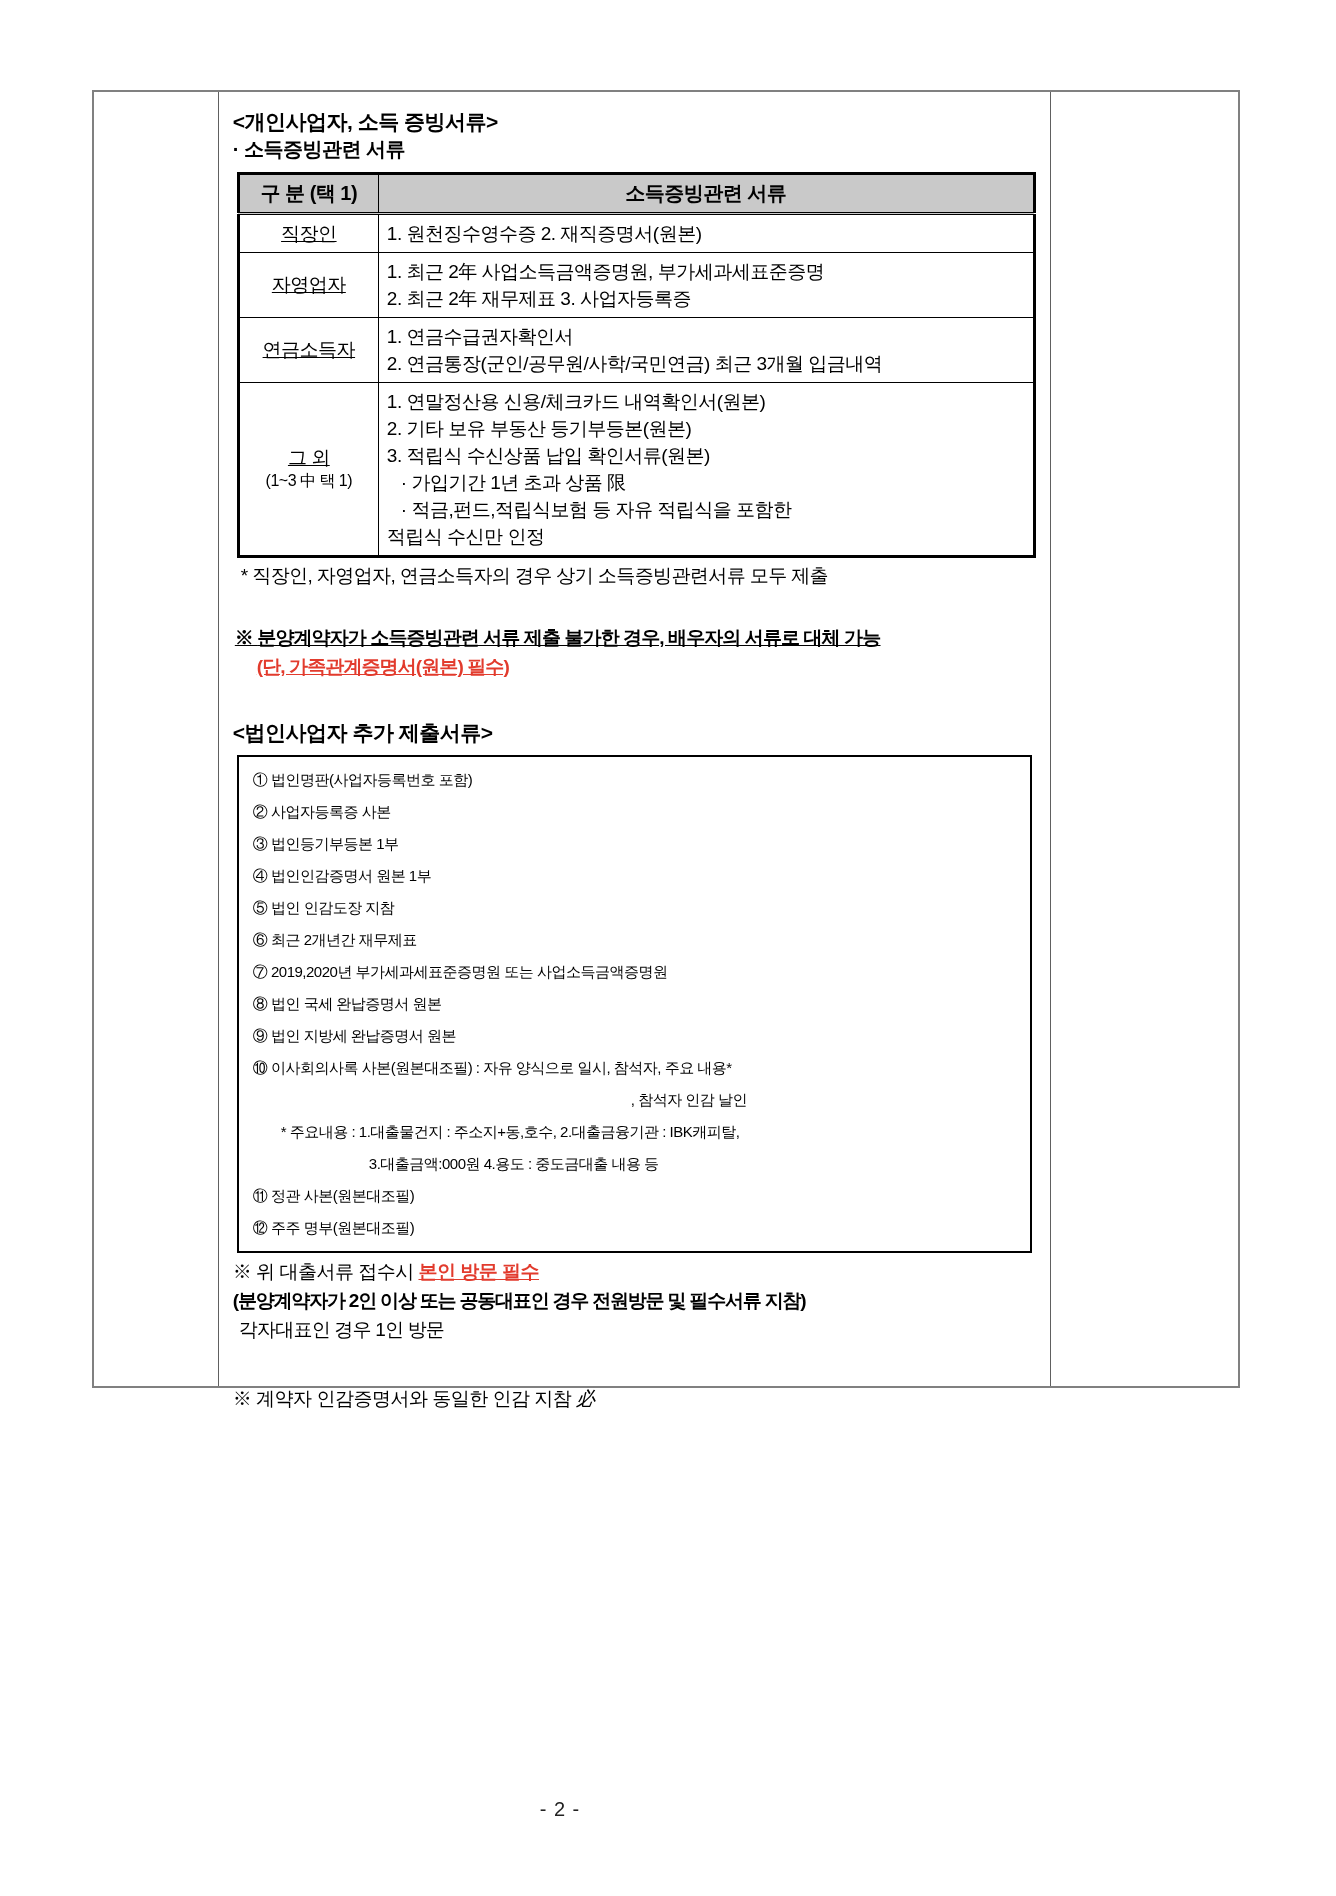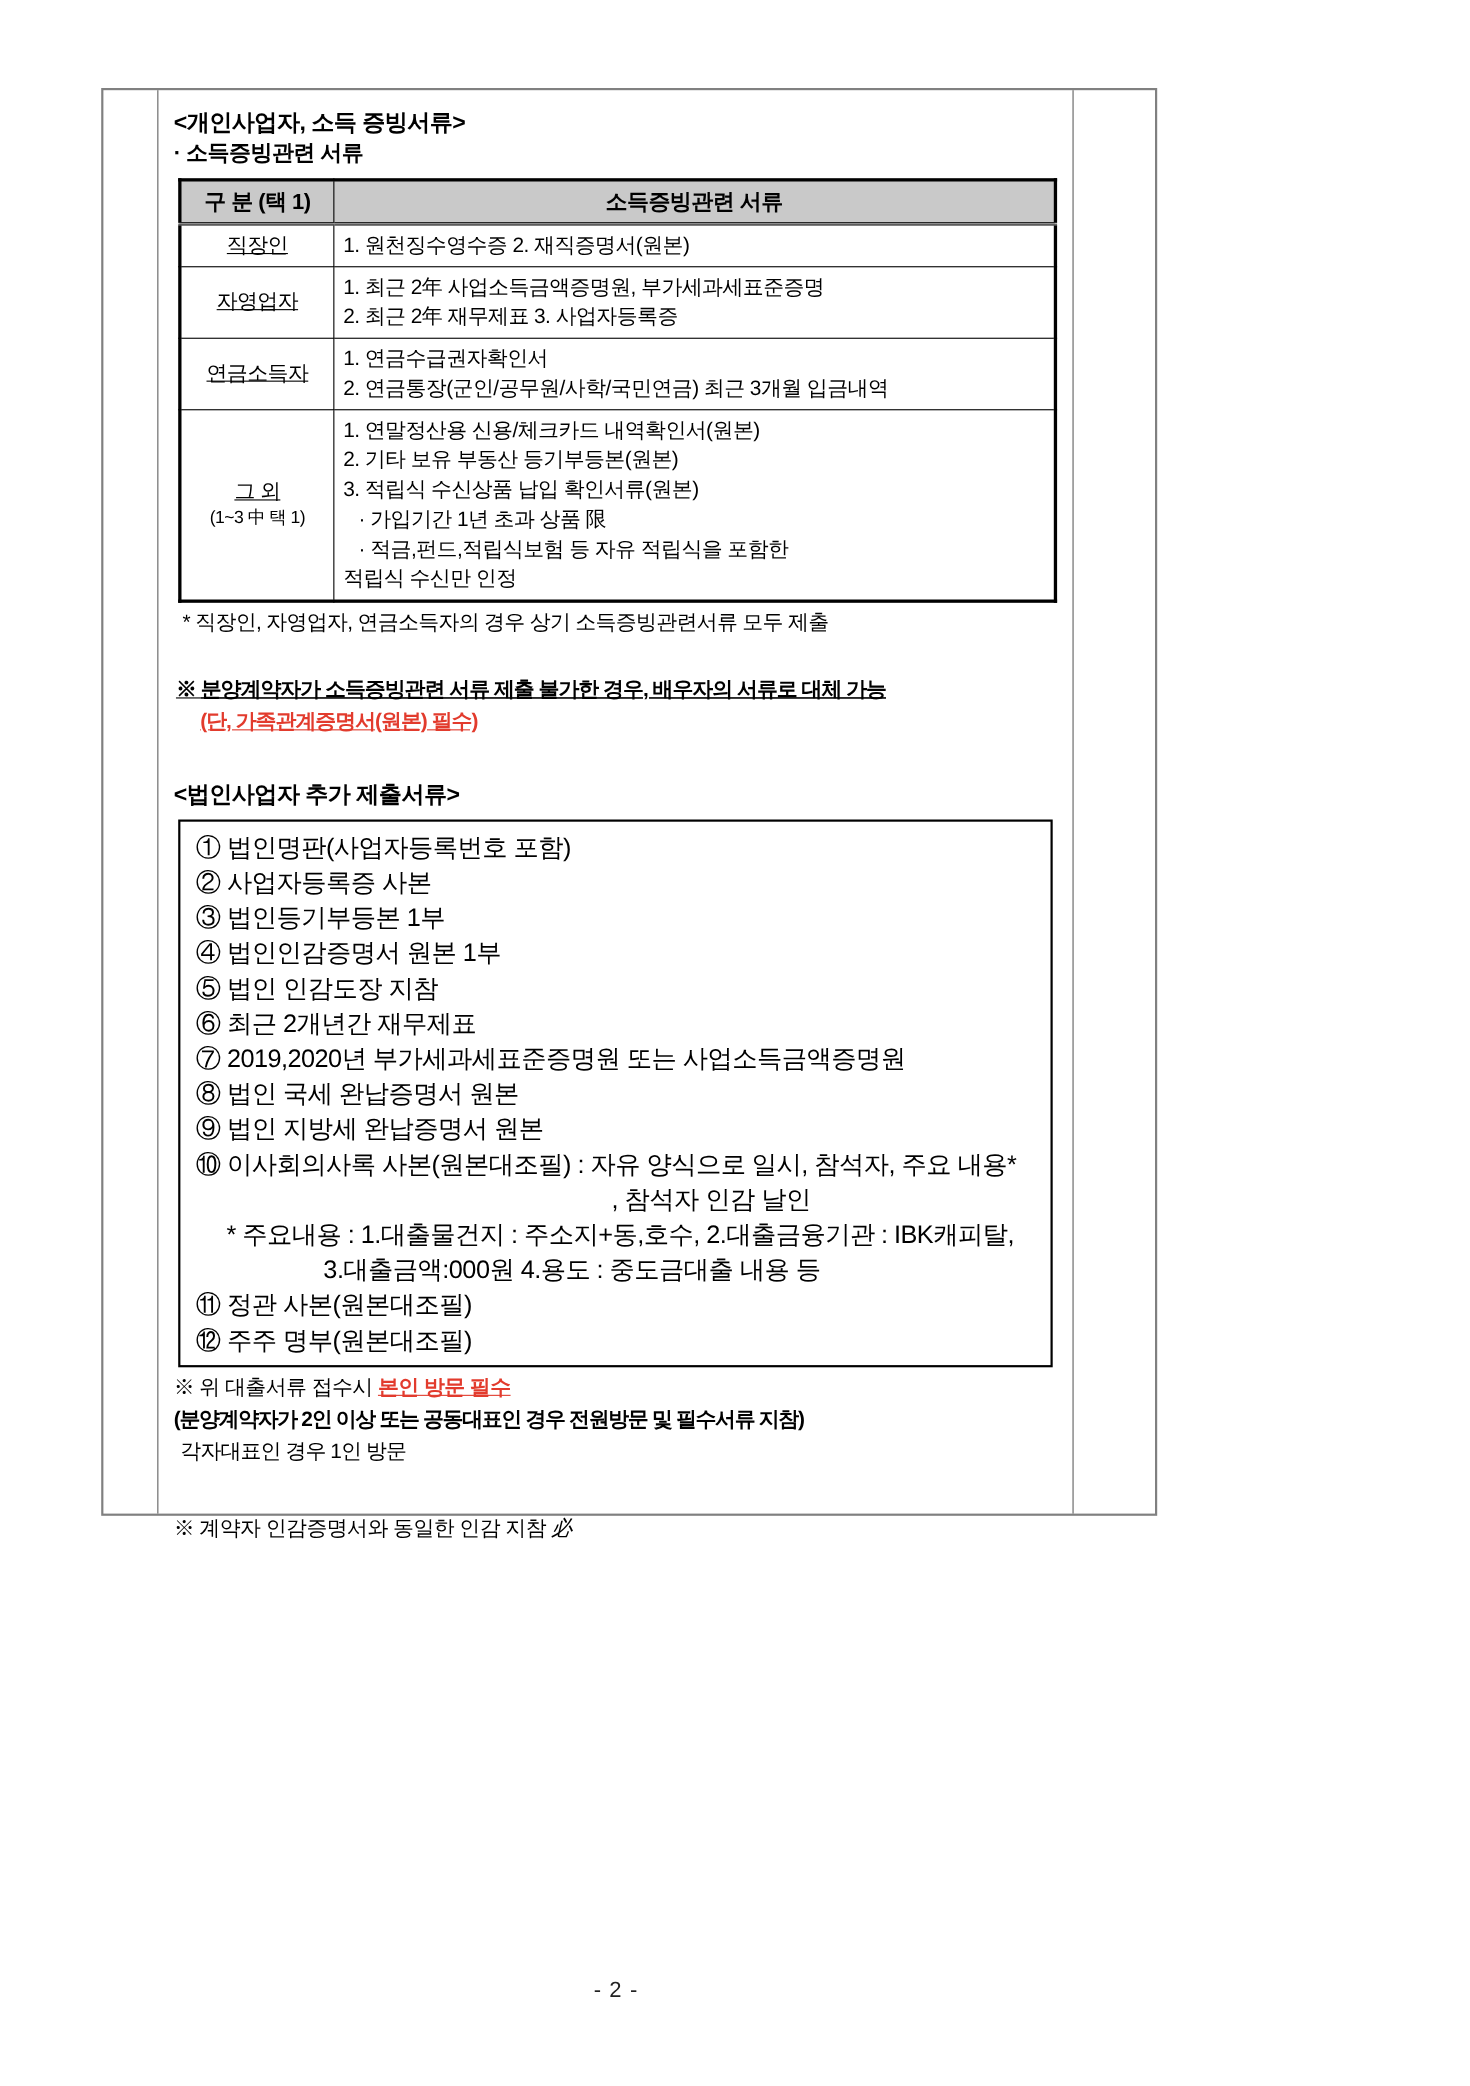--- a/index.html
+++ b/index.html
@@ -1,21 +1,21 @@
 <!DOCTYPE html>
 <html><head>
 <meta charset="utf-8">
 <style>
   html,body{margin:0;padding:0;background:#ffffff;}
   .page{
     position:relative;width:1336px;height:1896px;background:#ffffff;
     font-family:"Liberation Sans", sans-serif;color:#000;overflow:hidden;
   }
   .outer{
-    position:absolute;left:92px;top:80px;width:960px;height:1298px;
+    position:absolute;left:92px;top:90px;width:1148px;height:1298px;
     border:2px solid #808080;display:flex;box-sizing:border-box;
   }
   .ocol{box-sizing:border-box;height:100%;}
   .ocol.left{width:130px;border-right:1px solid #606060;}
   .ocol.main{flex:1;padding:16px 14px 0 14px;}
   .ocol.right{width:196px;border-left:1px solid #606060;}
 
   .title,.title2{font-size:21px;font-weight:700;line-height:28px;letter-spacing:-0.5px;}
   .subtitle{font-size:20px;font-weight:700;line-height:27px;letter-spacing:-0.5px;}
 
@@ -44,21 +44,21 @@
   .note-main{font-size:19px;font-weight:700;line-height:29px;letter-spacing:-0.9px;text-decoration:underline;}
   .note-red{font-size:19px;font-weight:700;line-height:29px;margin-left:22px;letter-spacing:-0.9px;}
   .u{text-decoration:underline;}
   .red{color:#e23b2d;}
 
   .title2{margin-top:38px;}
   .corp-box{
     margin:8px 0 0 4px;width:795px;border:2px solid #000;box-sizing:border-box;
     padding:7px 8px 7px 14px;
   }
-  .citem{font-size:23px;line-height:32px;white-space:nowrap;letter-spacing:-0.5px;}
+  .citem{font-size:15px;line-height:32px;white-space:nowrap;letter-spacing:-0.5px;}
   .corp-box .ind1{margin-left:28px;}
   .corp-box .ind2{margin-left:116px;}
   .corp-box .ind3{margin-left:378px;}
 
   .visit-note{font-size:19px;margin-top:4px;line-height:29px;letter-spacing:-0.5px;}
   .visit2{font-size:19px;font-weight:700;line-height:29px;letter-spacing:-1.2px;}
   .visit3{font-size:19px;font-weight:400;line-height:29px;margin-left:6px;letter-spacing:-0.8px;}
   .seal-note{font-size:19px;margin-top:42px;letter-spacing:-0.5px;}
   .hanja{font-style:italic;font-family:"Liberation Serif", serif;}
 

